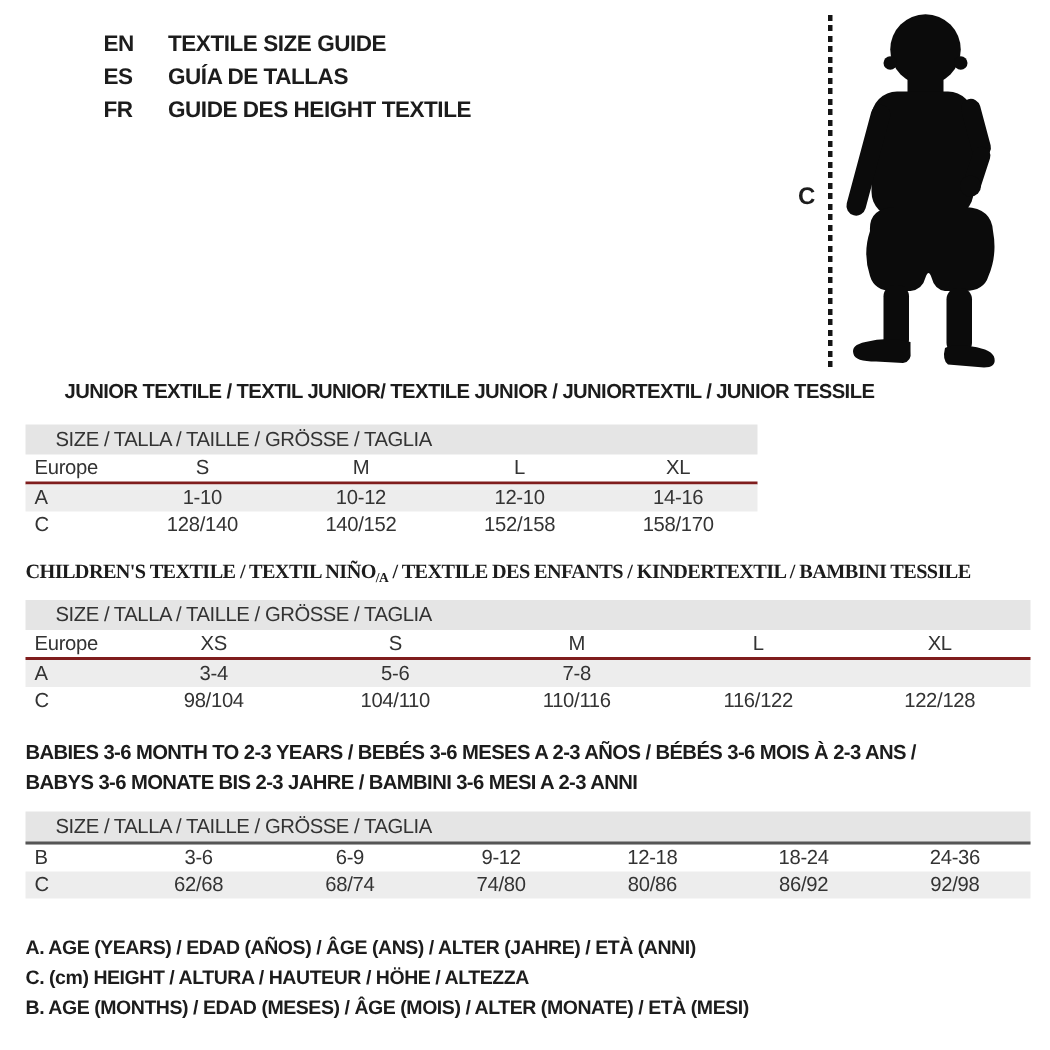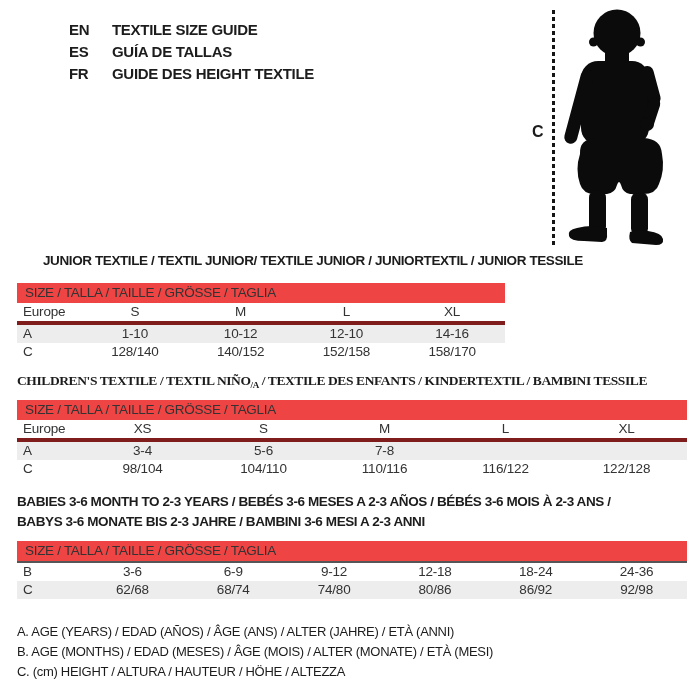--- a/index.html
+++ b/index.html
@@ -18,43 +18,43 @@
   .measure-line{left:552px;top:10px;width:3px;height:238px;
     background:repeating-linear-gradient(to bottom,#151515 0 4px,transparent 4px 7px);}
   .measure-label{left:532px;top:123px;font-size:16px;font-weight:700;}
   .figure-svg{left:560px;top:0;}
 
   
   .sec-title{font-size:13.5px;font-weight:700;letter-spacing:-0.4px;line-height:16px;white-space:nowrap;}
   .sec-title.two-line{line-height:20px;white-space:normal;}
 
   .tbl{background:#fff;}
-  .tbl-bar{height:20px;line-height:20px;background:#ef4444;color:#333;
-    font-size:13.5px;letter-spacing:-0.3px;padding-left:8px;box-sizing:border-box;}
+  .tbl-bar{height:20px;line-height:20px;background:#e5e5e5;color:#333;
+    font-size:13.5px;letter-spacing:-0.3px;padding-left:20px;box-sizing:border-box;}
   .tbl-row{display:grid;height:18px;line-height:18px;font-size:13.5px;color:#333;letter-spacing:-0.2px;}
   .t1 .tbl-row{grid-template-columns:65px repeat(4,1fr);}
   .t2 .tbl-row{grid-template-columns:65px repeat(5,1fr);}
   .t3 .tbl-row{grid-template-columns:65px repeat(6,1fr);}
   .tbl-row .lbl{padding-left:6px;text-align:left;}
   .tbl-row .cell{text-align:center;}
   .tbl-row.stripe{background:#ededed;}
-  .tbl-row.divider{border-bottom:4px solid #7f1d1d;}
+  .tbl-row.divider{border-bottom:2px solid #7f1d1d;}
   .tbl-bar.divider{border-bottom:2px solid #555;height:22px;box-sizing:content-box;height:20px;}
 
   .t1{left:17px;top:283px;width:488px;}
   .t1-title{left:15px;top:253px;margin-left:28px;}
   .t2{left:17px;top:400px;width:670px;}
   .t2-title{left:17px;top:373px;font-family:Liberation Serif, serif;}
   .t3{left:17px;top:541px;width:670px;}
   .t3-title{left:17px;top:492px;width:620px;}
 
   sub.small{font-size:9px;vertical-align:-3px;}
 
   
-  .footnotes{left:17px;top:622px;font-size:13px;font-weight:400;letter-spacing:-0.3px;line-height:20px;}
+  .footnotes{left:17px;top:622px;font-size:13px;font-weight:700;letter-spacing:-0.3px;line-height:20px;}
 </style>
 </head>
 <body>
 
 <div class="abs lang-list">
   <div class="lang-row">
     <span class="lang-code">EN</span>
     <span>TEXTILE SIZE GUIDE</span>
   </div>
   <div class="lang-row">
@@ -162,15 +162,15 @@
     <span class="cell">68/74</span>
     <span class="cell">74/80</span>
     <span class="cell">80/86</span>
     <span class="cell">86/92</span>
     <span class="cell">92/98</span>
   </div>
 </div>
 
 <div class="abs footnotes">
   <div>A. AGE (YEARS) / EDAD (AÑOS) / ÂGE (ANS) / ALTER (JAHRE) / ETÀ (ANNI)</div>
+  <div>C. (cm) HEIGHT / ALTURA / HAUTEUR / HÖHE / ALTEZZA</div>
   <div>B. AGE (MONTHS) / EDAD (MESES) / ÂGE (MOIS) / ALTER (MONATE) / ETÀ (MESI)</div>
-  <div>C. (cm) HEIGHT / ALTURA / HAUTEUR / HÖHE / ALTEZZA</div>
 </div>
 
 </body></html>

